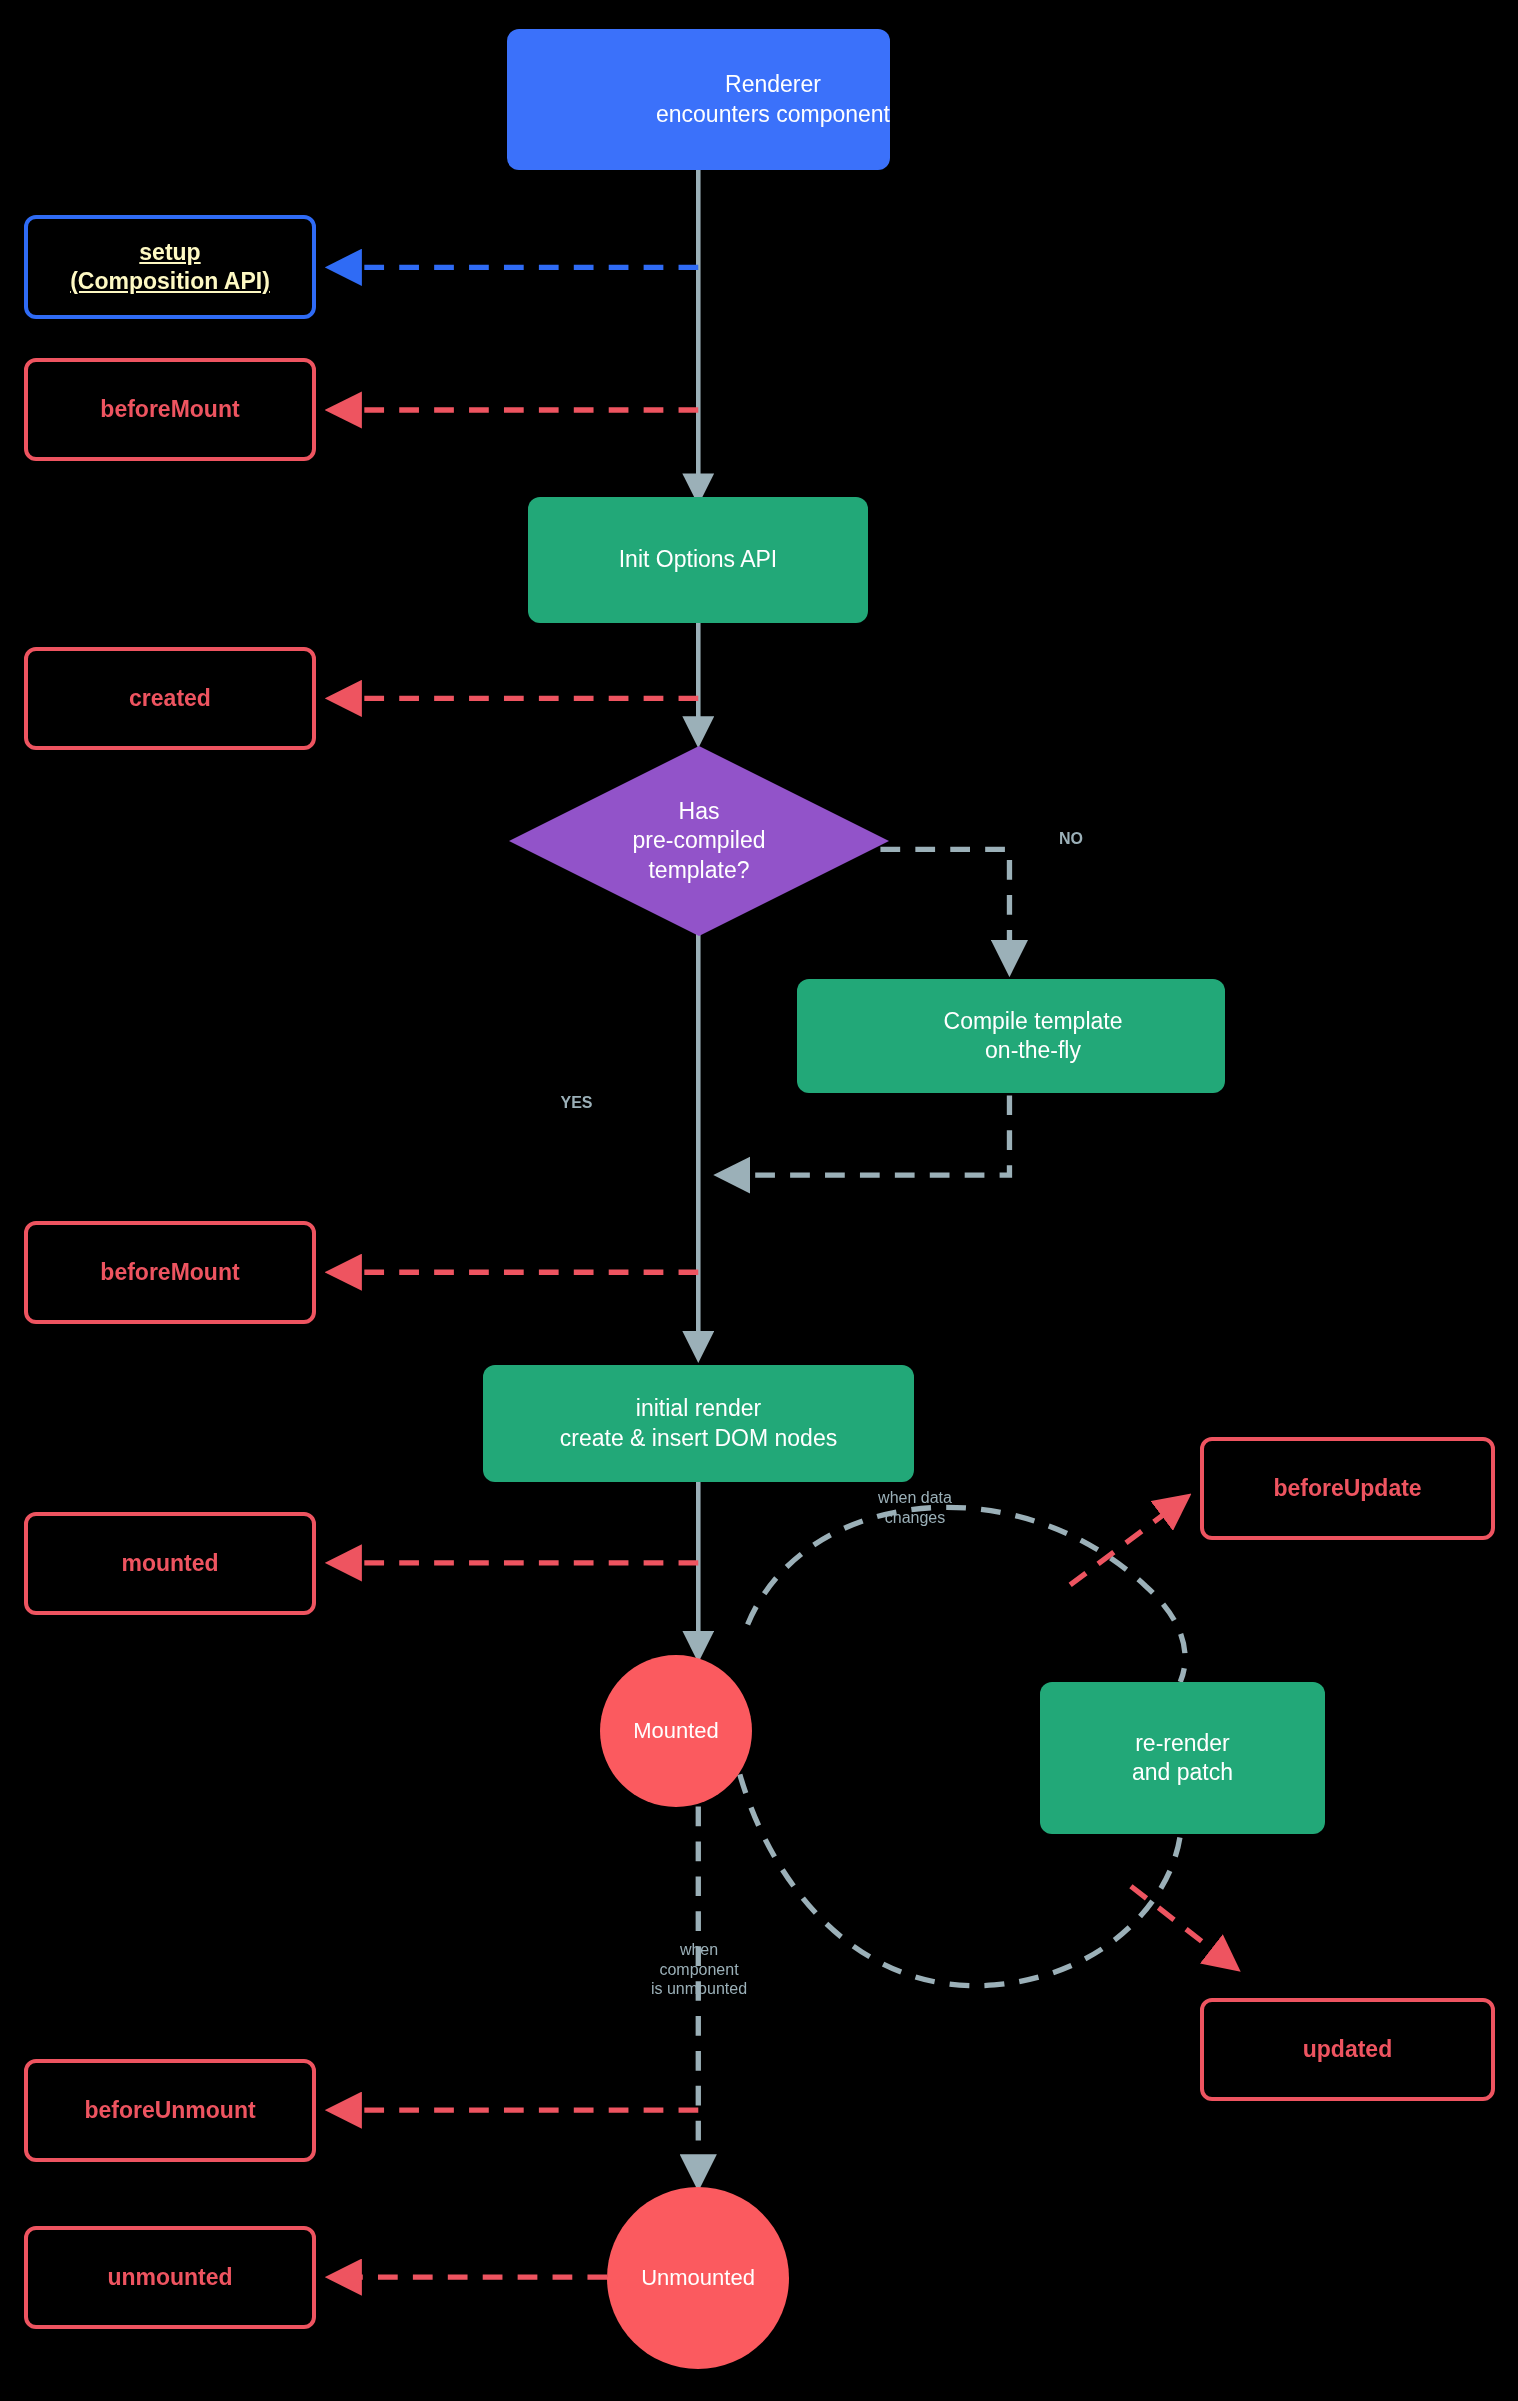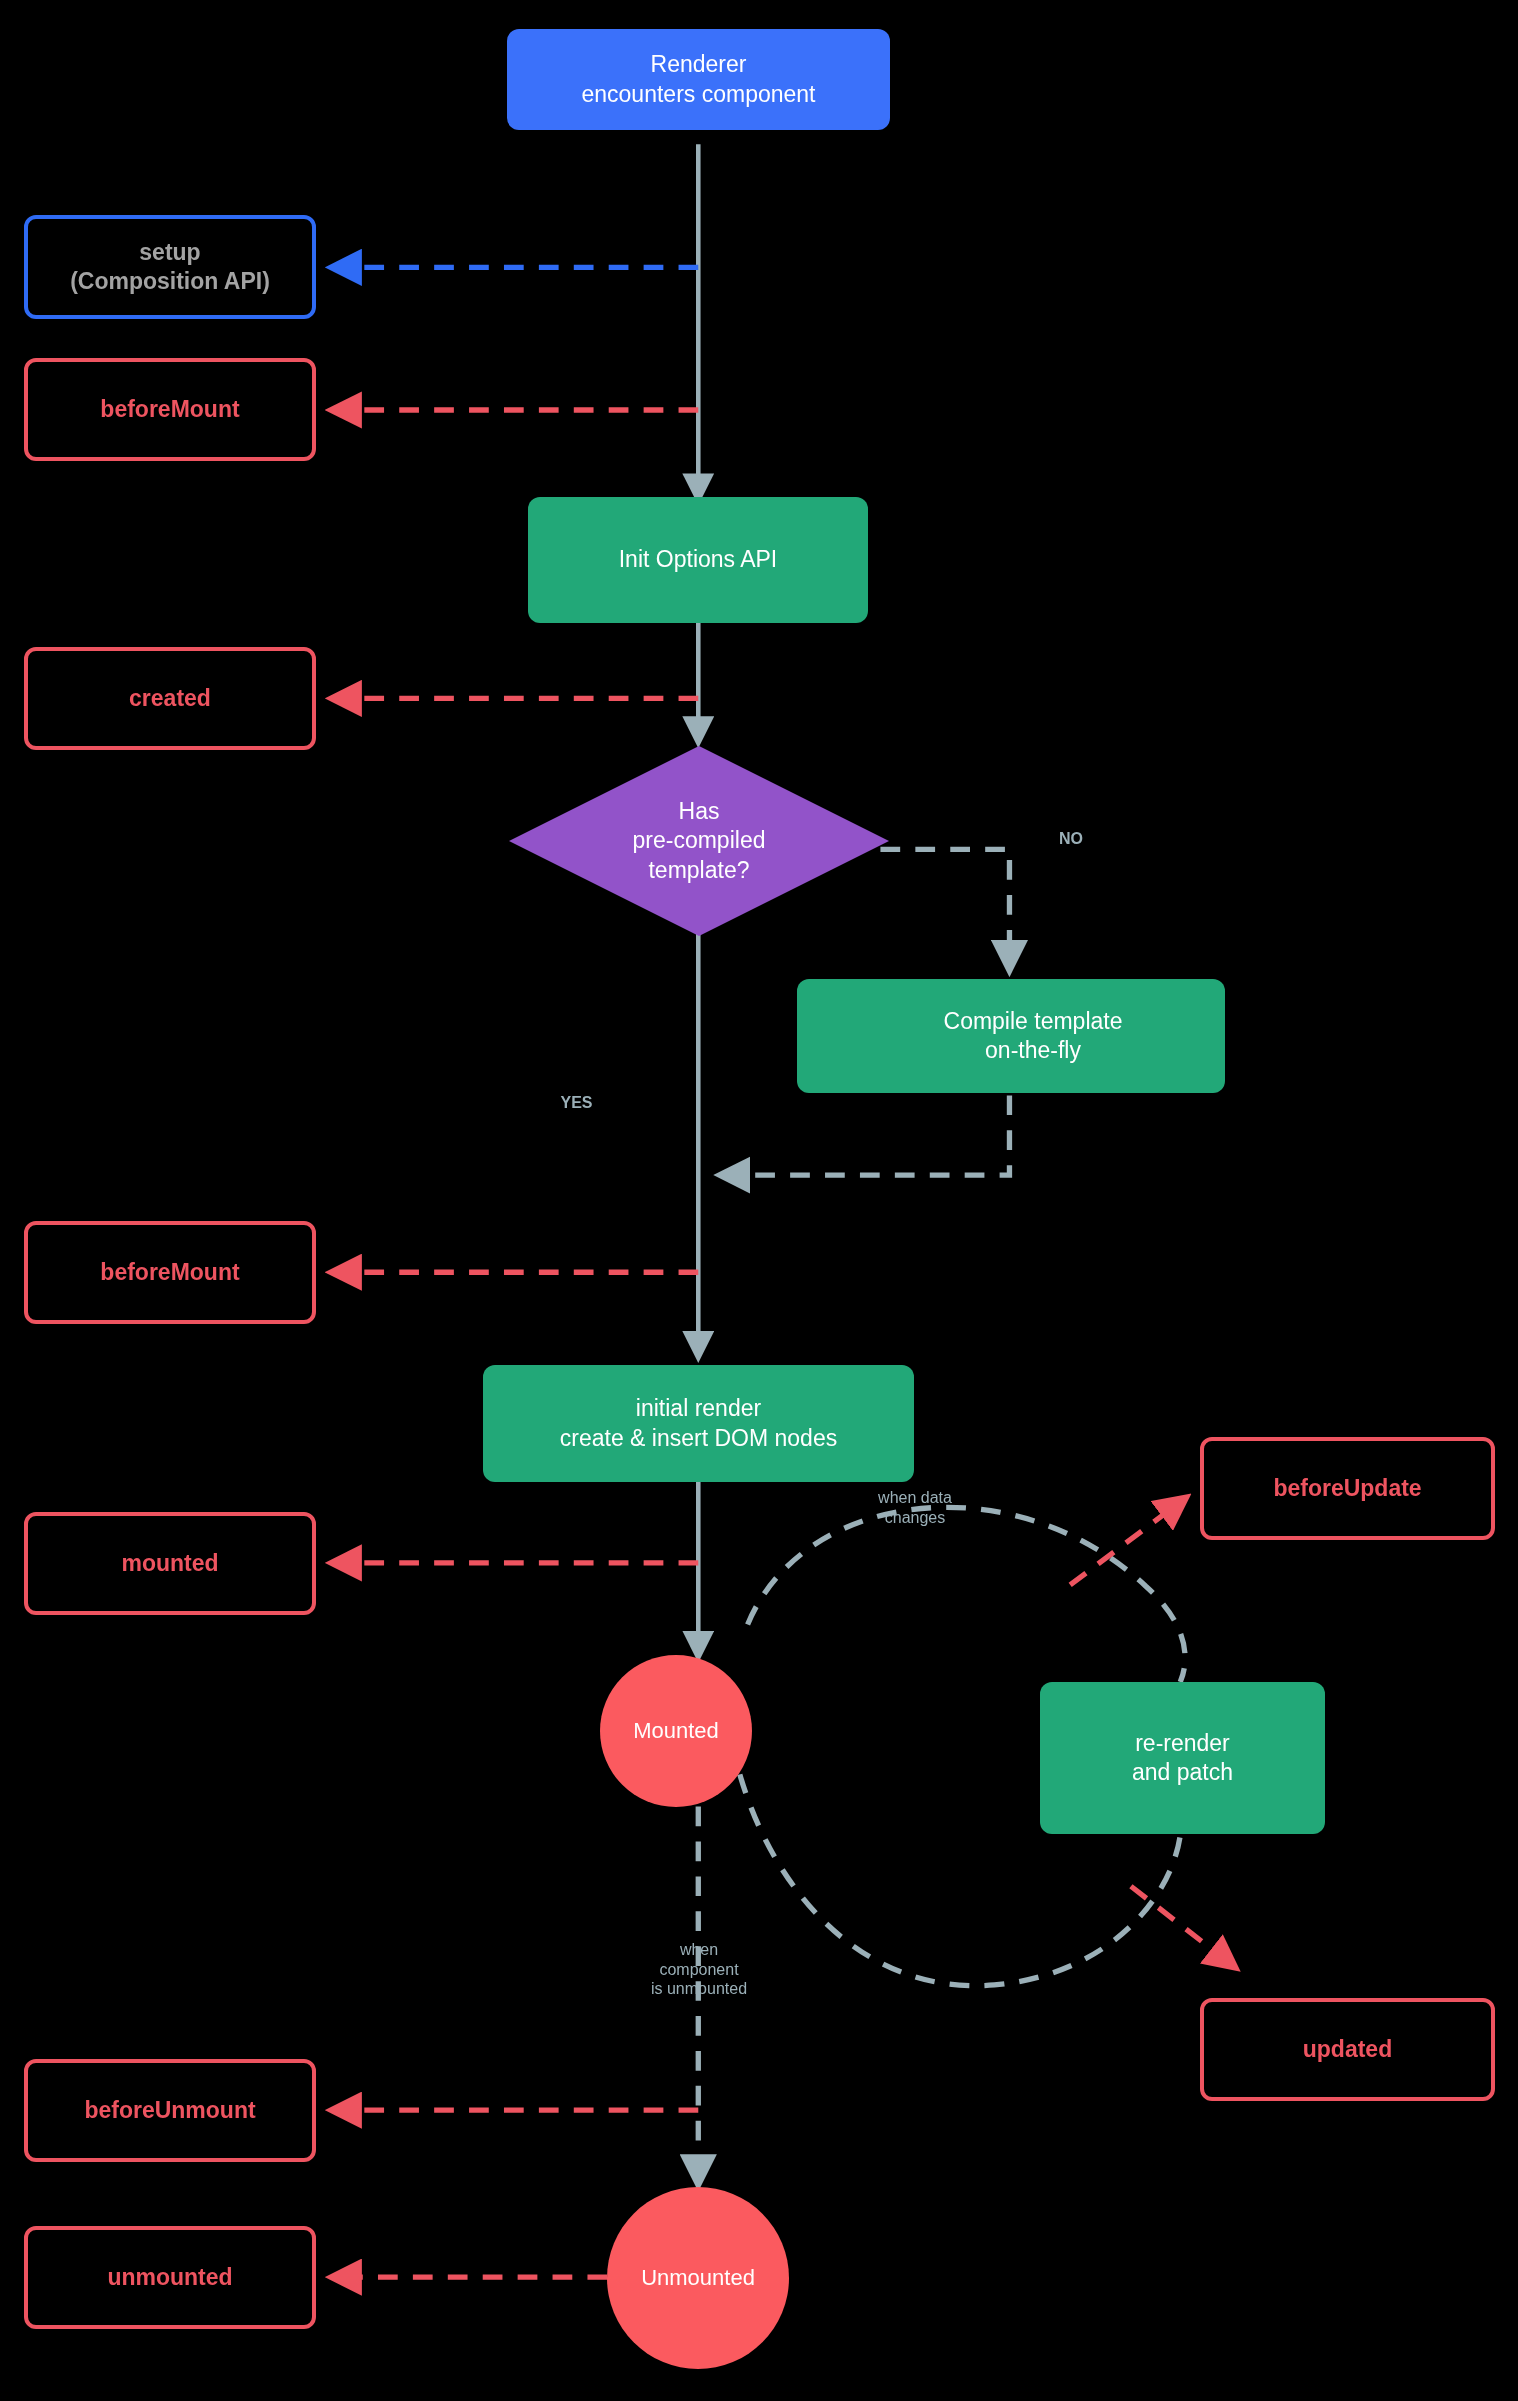--- a/index.html
+++ b/index.html
@@ -80,21 +80,22 @@
     background: #000000;
     font-size: 23px;
     font-weight: 700;
   }
   .n-hook-red {
     border: 4.6px solid #EE5460;
     color: #EE5460;
   }
   .n-hook-blue {
     border: 4.6px solid #2F6BF5;
-    color: #a3a3a3;
+    color: #fef9c3;
+    text-decoration: underline;
   }
 
   
   .edge-label {
     position: absolute;
     color: #9BB0B8;
     font-size: 16px;
     font-weight: 700;
     text-align: center;
     line-height: 1.22;
@@ -153,21 +154,21 @@
 
     <path d="M1490,2485 L1625,2590" stroke="#EE5460" stroke-width="7" fill="none" stroke-dasharray="26 20" marker-end="url(#ah-red)"></path>
 
     <path d="M920,2380 L920,2875" stroke="#9BB0B8" stroke-width="7" fill="none" stroke-dasharray="26 20" marker-end="url(#ah-gray)"></path>
 
     <path d="M920,2780 L440,2780" stroke="#EE5460" stroke-width="7" fill="none" stroke-dasharray="26 20" marker-end="url(#ah-red)"></path>
 
     <path d="M800,3000 L440,3000" stroke="#EE5460" stroke-width="7" fill="none" stroke-dasharray="26 20" marker-end="url(#ah-red)"></path>
   </svg>
 
-  <div class="node n-fill n-blue" style="left:507px; top:29px; width:383px; height:101px;">
+  <div class="node n-fill n-blue" style="left:507px; top:29px; width:383px; height:141px;justify-content:flex-end;">
     <span style="white-space:pre-line;">Renderer
 encounters component</span>
   </div>
 
   <div class="node n-hook n-hook-blue" style="left:24px; top:215px; width:292px; height:104px;">
     <span style="white-space:pre-line;">setup
 (Composition API)</span>
   </div>
 
   <div class="node n-hook n-hook-red" style="left:24px; top:358px; width:292px; height:103px;">

